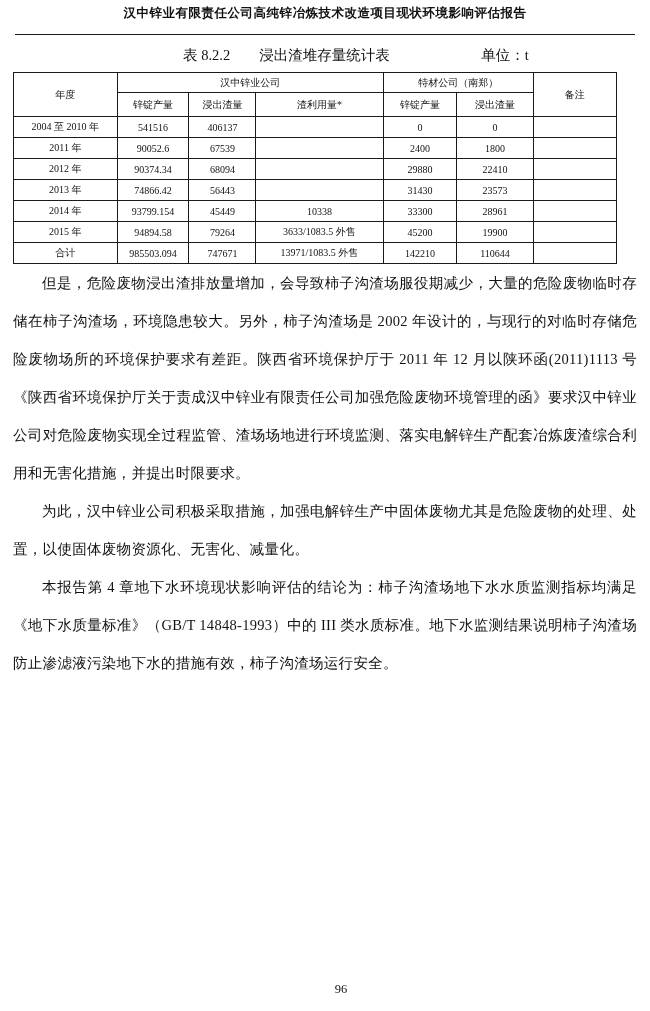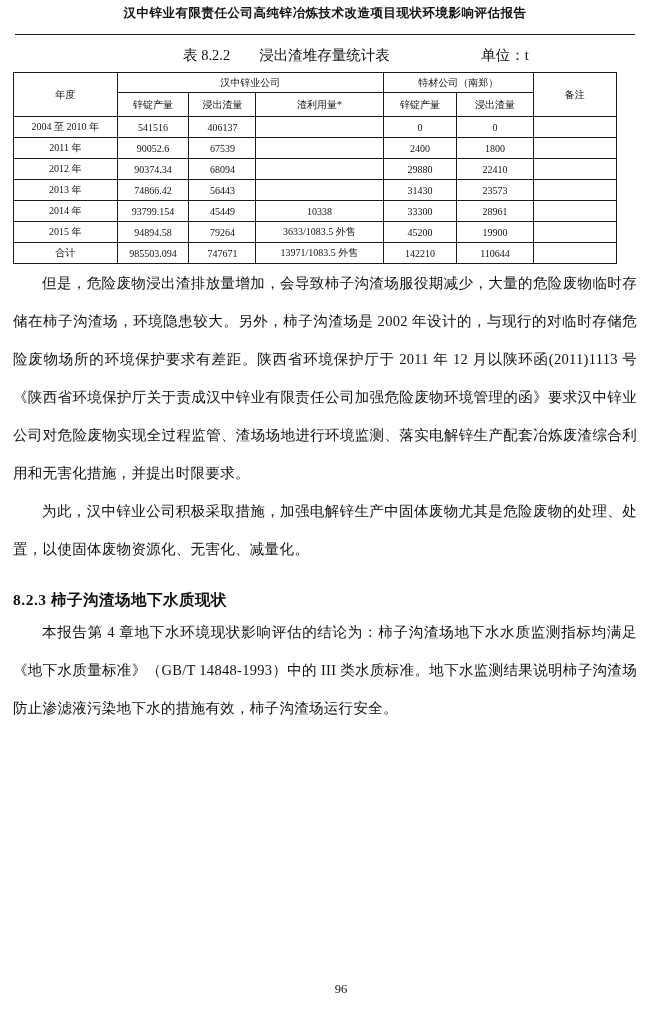--- a/index.html
+++ b/index.html
@@ -194,19 +194,18 @@
         </tr>
       </tbody>
   </table>
 
 
 
   <p class="body-para">但是，危险废物浸出渣排放量增加，会导致柿子沟渣场服役期减少，大量的危险废物临时存储在柿子沟渣场，环境隐患较大。另外，柿子沟渣场是 2002 年设计的，与现行的对临时存储危险废物场所的环境保护要求有差距。陕西省环境保护厅于 2011 年 12 月以陕环函(2011)1113 号《陕西省环境保护厅关于责成汉中锌业有限责任公司加强危险废物环境管理的函》要求汉中锌业公司对危险废物实现全过程监管、渣场场地进行环境监测、落实电解锌生产配套冶炼废渣综合利用和无害化措施，并提出时限要求。</p>
 
   <p class="body-para">为此，汉中锌业公司积极采取措施，加强电解锌生产中固体废物尤其是危险废物的处理、处置，以使固体废物资源化、无害化、减量化。</p>
 
-  <h2 class="section-heading" style="margin-top: 22px;">8.2.3 柿子沟渣场地下水质现状</h2>
 
   <p class="body-para">本报告第 4 章地下水环境现状影响评估的结论为：柿子沟渣场地下水水质监测指标均满足《地下水质量标准》（GB/T 14848-1993）中的 III 类水质标准。地下水监测结果说明柿子沟渣场防止渗滤液污染地下水的措施有效，柿子沟渣场运行安全。</p>
 
   <div class="page-number">96</div>
 
 </div>
 
 </body></html>

